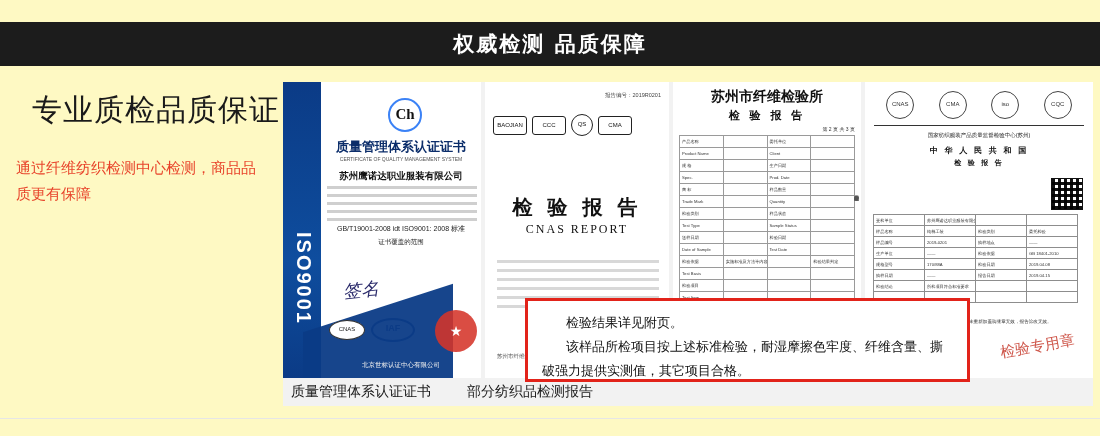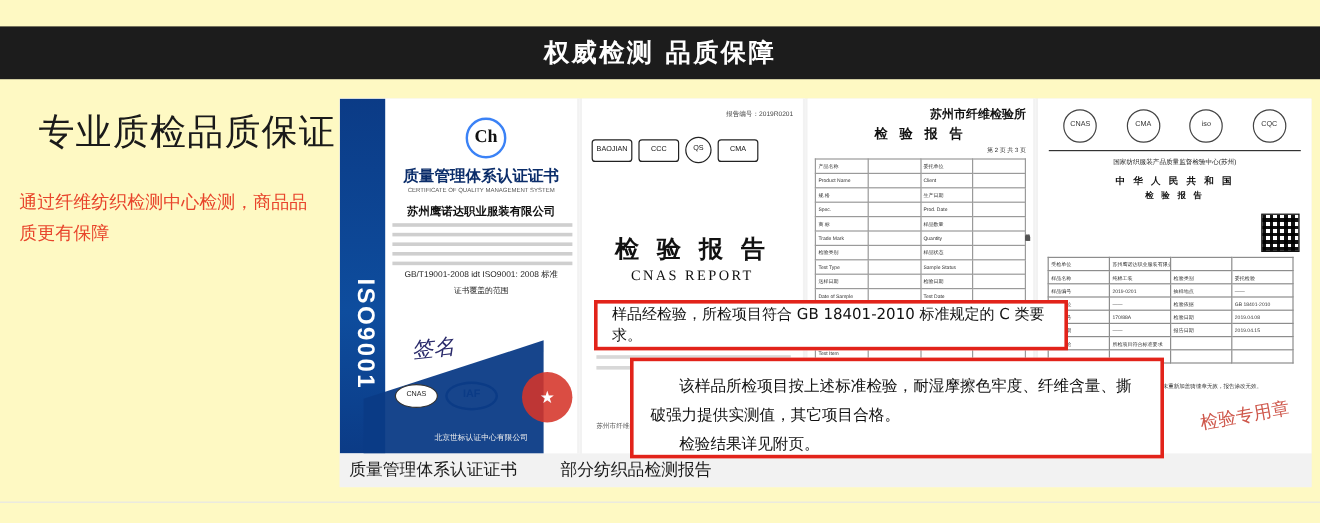--- a/index.html
+++ b/index.html
@@ -284,22 +284,22 @@
   }
   .c2-rows div { height: 3px; background: #d8d8d8; margin-bottom: 6px; }
   .c2-foot {
     position: absolute; left: 12px; bottom: 18px; width: 160px;
     font-size: 5.5px; color: #555; line-height: 8px;
   }
 
   
   .c3-inner { position: absolute; inset: 0; background: #fff; padding: 6px; box-sizing: border-box;}
   .c3-head {
-    text-align: right;
-    font-size: 10px; color: #111; font-weight: bold;
+    text-align: center;
+    font-size: 14px; color: #111; font-weight: bold;
     font-family: "DejaVu Sans", sans-serif;
   }
   .c3-head2 {
     text-align: center;
     font-size: 11px; color: #111; font-weight: bold;
     letter-spacing: 3px;
     margin-top: 2px;
     font-family: "DejaVu Sans", sans-serif;
   }
   .c3-head3 {
@@ -695,23 +695,20 @@
         <div class="c4-stamp">检验专用章</div>
       </div>
     </div>
 
     <div class="caption-bar" style="left:0; top:296px; width:810px;">
       <span>质量管理体系认证证书</span>
       <span>部分纺织品检测报告</span>
     </div>
   </div>
 
-  <div class="callout callout-1">
-    <div>样品经检验，所检项目符合 GB 18401-2010 标准规定的 C 类要求。</div>
-  </div>
 
   <div class="callout callout-2">
+    <div class="indent">检验结果详见附页。</div>
     <div class="indent">该样品所检项目按上述标准检验，耐湿摩擦色牢度、纤维含量、撕破强力提供实测值，其它项目合格。</div>
-    <div class="indent">检验结果详见附页。</div>
   </div>
 
   <div class="bottom-rule"></div>
 </div>
 
 </body></html>

